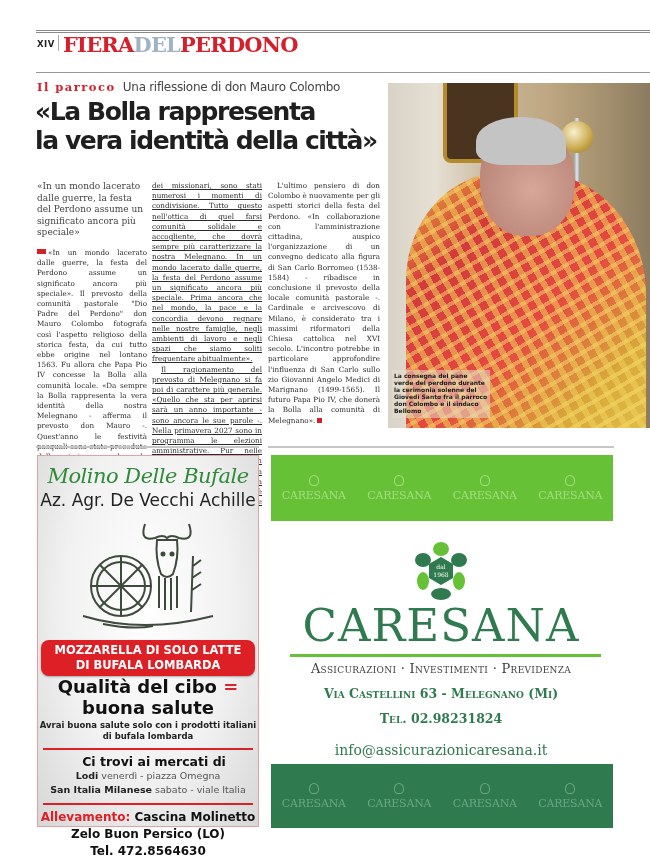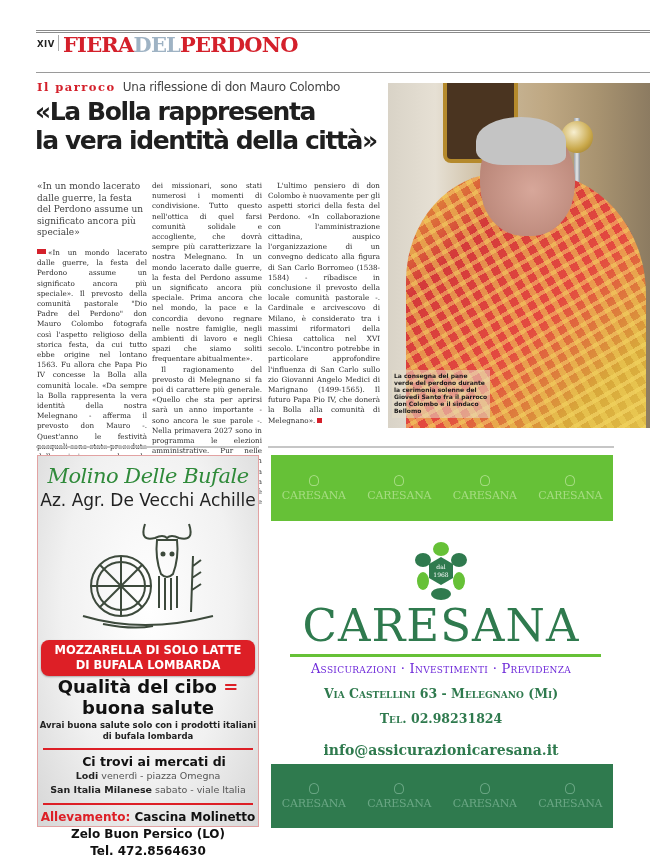--- a/index.html
+++ b/index.html
@@ -19,21 +19,21 @@
   .kicker { position: absolute; left: 37px; top: 79px; font-size: 13px; line-height: 16px; white-space: nowrap; }
   .kicker .label { font-family: "DejaVu Serif", serif; font-weight: bold; color: #d4202b; letter-spacing: 1.5px; font-size: 11.5px; margin-top: 32px; }
   .kicker .sub { font-family: "DejaVu Sans", sans-serif; color: #444; font-size: 12px; letter-spacing: -0.3px; margin-left: 3px; }
   .headline { position: absolute; left: 35px; top: 97px; width: 350px; font-family: "DejaVu Sans", sans-serif; font-weight: bold; font-size: 25px; line-height: 29px; letter-spacing: -1.4px; color: #1f1f1f; }
 
   
   .col { position: absolute; top: 181px; font-size: 7.2px; line-height: 10.2px; color: #2a2a2a; text-align: justify; }
   .col p { text-indent: 0; }
   .col p.ind { text-indent: 9px; }
   .col1 { left: 37px; width: 110px; }
-  .col2 { left: 152px; width: 110px; }
+  .col2 { left: 152px; width: 110px; text-decoration: underline; }
   .col3 { left: 268px; width: 112px; }
   .pullquote { font-size: 9px; line-height: 11.6px; color: #444; text-align: left; margin-bottom: 9px; }
   .red-square { display: inline-block; width: 9px; height: 5px; background: #d4202b; margin-right: 2px; vertical-align: 1px; }
   .end-mark { display: inline-block; width: 5px; height: 5px; background: #d4202b; margin-left: 2px; }
 
   
   .photo { position: absolute; left: 388px; top: 83px; width: 262px; height: 345px; overflow: hidden;
     background:
       linear-gradient(180deg, rgba(0,0,0,0) 0%, rgba(0,0,0,0) 100%); }
   .photo .bg-wall { position: absolute; inset: 0; background: linear-gradient(90deg, #d9d3c7 0%, #e6e0d4 18%, #c9b89a 40%, #bfa883 60%, #a89370 80%, #8c7b61 100%); }
@@ -79,24 +79,24 @@
   .strip.top { top: 0; background: #66c137; }
   .strip.bot { top: 309px; height: 64px; background: #2f7a4e; }
   .strip-item { display: flex; flex-direction: column; align-items: center; font-size: 11px; letter-spacing: -0.2px; }
   .strip.top .strip-item { color: #a6dc82; }
   .strip.bot .strip-item { color: #6aa684; }
   .strip-icon { width: 10px; height: 11px; border-radius: 50% 50% 40% 40%; border: 1.5px solid currentColor; margin-bottom: 3px; }
   .logo-wrap { position: absolute; left: 143px; top: 86px; width: 60px; height: 60px; }
   .logo-wrap svg { width: 60px; height: 60px; }
   .brand { position: absolute; left: 0; top: 146px; width: 346px; font-size: 45px; letter-spacing: 1px; color: #2f7a4e; line-height: 50px; }
   .brand-rule { position: absolute; left: 22px; top: 199px; width: 311px; height: 3px; background: #66c137; }
-  .tagline { position: absolute; left: 0; top: 206px; width: 346px; font-size: 13px; font-variant: small-caps; color: #6d28d9; letter-spacing: 0.3px; }
+  .tagline { position: absolute; left: 0; top: 206px; width: 346px; font-size: 13px; font-variant: small-caps; color: #404040; letter-spacing: 0.3px; }
   .address { position: absolute; left: 0; top: 231px; width: 346px; font-size: 12.5px; font-weight: bold; font-variant: small-caps; color: #2f7a4e; }
   .phone { position: absolute; left: 0; top: 256px; width: 346px; font-size: 12.5px; font-weight: bold; font-variant: small-caps; color: #2f7a4e; }
-  .email { position: absolute; left: 0; top: 287px; width: 346px; font-size: 14px; font-weight: bold; color: #2f7a4e; }
+  .email { position: absolute; left: 0; top: 287px; width: 346px; font-size: 14px; font-weight: normal; color: #2f7a4e; }
 </style>
 </head>
 <body>
 
 <div class="top-rule"></div>
 <div class="page-num">XIV</div>
 <div class="page-sep"></div>
 <div class="section-title">
   <span class="red">FIERA</span><span class="blue">DEL</span><span class="red">PERDONO</span>
 </div>

